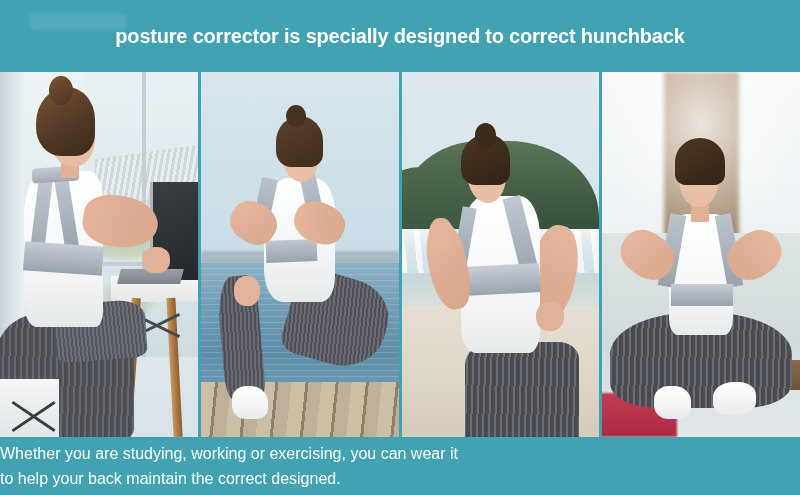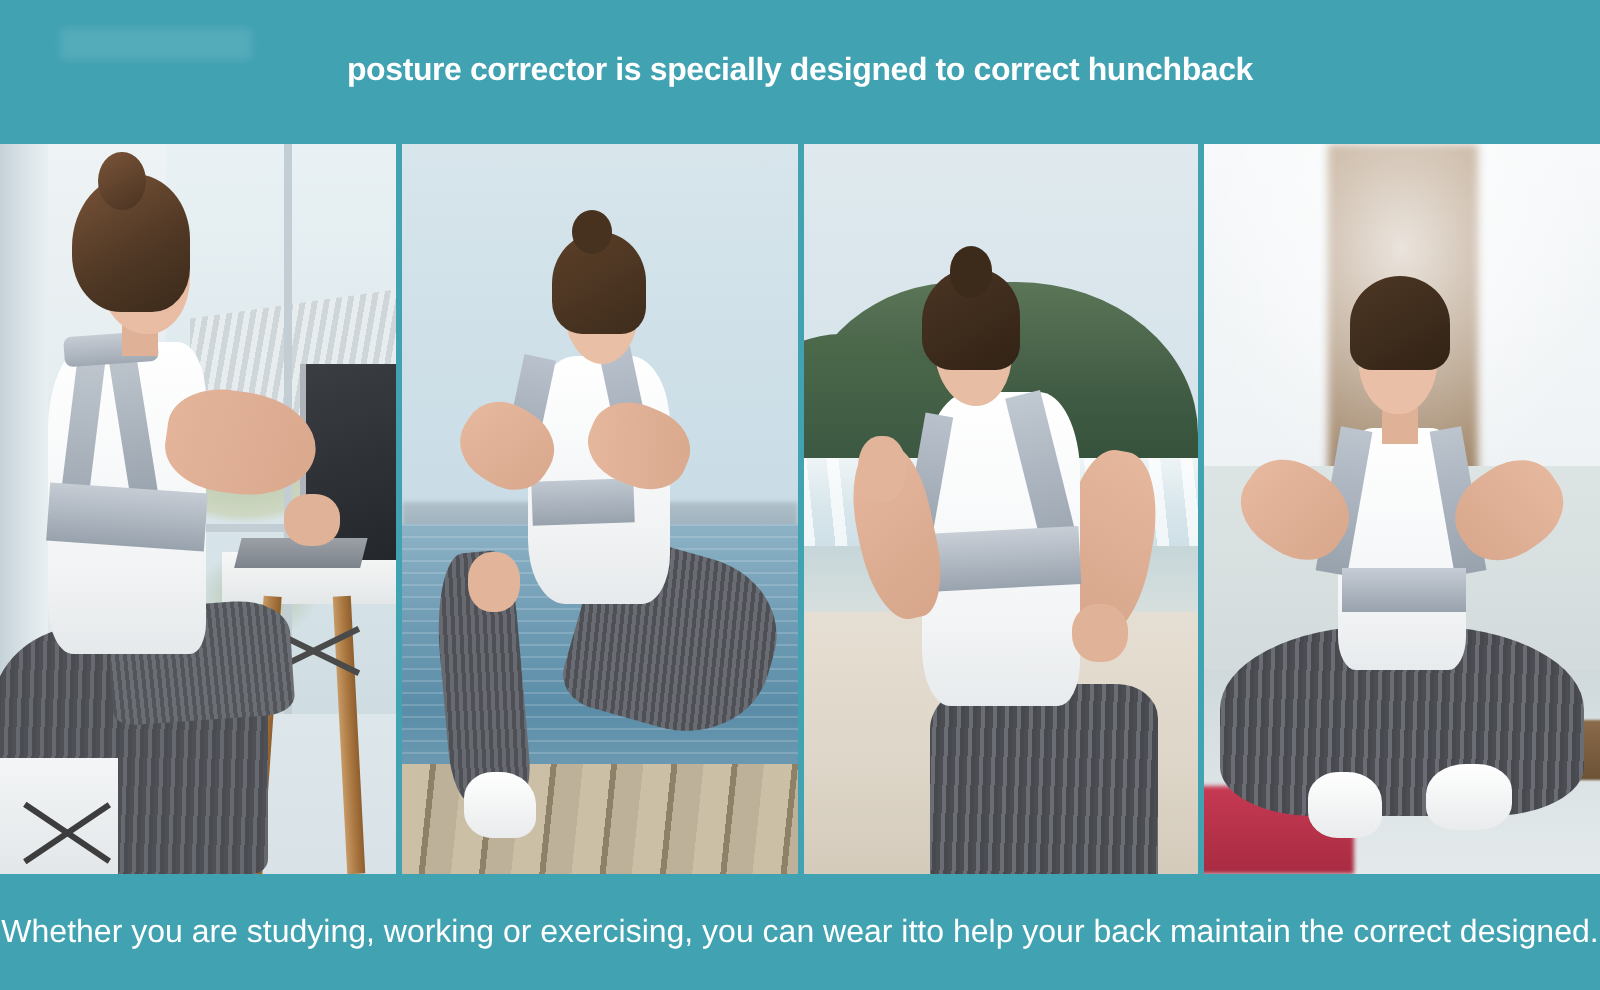--- a/index.html
+++ b/index.html
@@ -31,21 +31,21 @@
     background: #41a2b2;
     display: flex;
     flex-direction: column;
     align-items: center;
     justify-content: center;
     text-align: center;
     box-sizing: border-box;
   }
   .top-band .headline-line {
     color: #ffffff;
-    font-size: 16px;
+    font-size: 20px;
     font-weight: bold;
     line-height: 30px;
     letter-spacing: -0.2px;
     white-space: nowrap;
     font-family: "Liberation Sans Narrow", "Liberation Sans", "DejaVu Sans", sans-serif;
   }
 
   
   .watermark {
     position: absolute;
@@ -280,22 +280,22 @@
 
   
   .bottom-band {
     position: absolute;
     left: 0;
     top: 437px;
     width: 800px;
     height: 58px;
     background: #41a2b2;
     display: flex;
-    flex-direction: row;
-    align-items: center;
+    flex-direction: column;
+    align-items: flex-start;
     justify-content: center;
     text-align: center;
     box-sizing: border-box;
   }
   .bottom-band .caption-line {
     color: #ffffff;
     font-size: 16px;
     font-weight: normal;
     line-height: 25px;
     white-space: nowrap;

